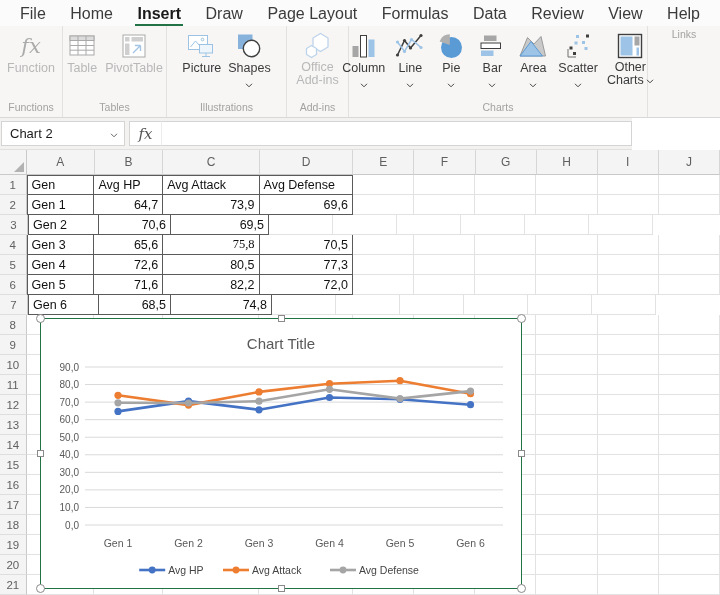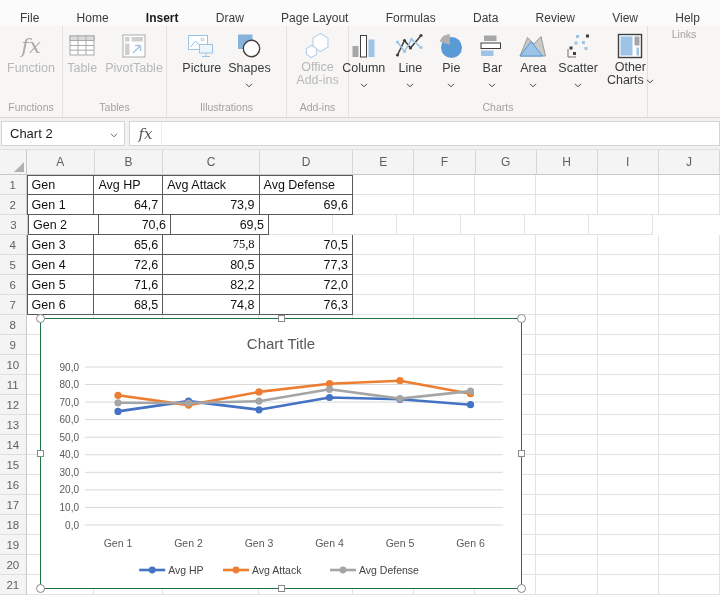--- a/index.html
+++ b/index.html
@@ -3,40 +3,40 @@
 <meta charset="utf-8">
 <style>
   html,body{margin:0;padding:0;background:#fff;}
   .app{position:relative;width:720px;height:595px;overflow:hidden;background:#fff;
        font-family:"Liberation Sans",sans-serif;-webkit-font-smoothing:antialiased;}
 
   
   .tabrow{position:absolute;left:0;top:0;width:720px;height:26px;background:#fbfbfb;
           display:flex;justify-content:space-between;align-items:flex-start;
           padding:0 18px;box-sizing:border-box;}
-  .tab{font-size:12px;color:#3b3b3b;padding:11px 2px 1px;border-bottom:3px solid transparent;
+  .tab{font-size:16px;color:#3b3b3b;padding:5px 2px 1px;border-bottom:3px solid transparent;
        cursor:default;white-space:nowrap;}
   .tab.active{color:#1a1a1a;font-weight:700;border-bottom-color:#217346;}
 
   
   .ribbon{position:absolute;left:0;top:26px;width:720px;height:92px;background:#f7f6f5;
           border-bottom:1px solid #d8d8d8;display:flex;box-sizing:border-box;}
   .rgroup{display:flex;flex-direction:column;border-right:1px solid #e2e1e0;box-sizing:border-box;}
   .rbuttons{flex:1;display:flex;justify-content:center;align-items:flex-start;gap:3px;padding:5px 5px 0;}
   .rgroup-label{text-align:center;font-size:10.5px;color:#a3a2a1;padding:2px 0 4px;white-space:nowrap;}
   .rbtn{display:flex;flex-direction:column;align-items:center;font-size:12.5px;color:#3b3b3b;
         line-height:14px;text-align:center;padding:0 2px;white-space:nowrap;}
   .rbtn.disabled{color:#b8b8b8;}
   .rbtn .ric{height:30px;display:flex;align-items:center;}
   .chev{margin-top:2px;}
   .chev-inline{margin-left:2px;}
   .lbl2{line-height:13px;}
 
   
-  .frow{position:absolute;left:0;top:118px;width:720px;height:32px;background:#f3f2f1;
+  .frow{position:absolute;left:0;top:118px;width:632px;height:32px;background:#f3f2f1;
         display:flex;align-items:center;box-sizing:border-box;border-bottom:1px solid #e0e0e0;}
   .namebox{width:124px;height:25px;margin-left:1px;background:#fff;border:1px solid #d4d4d4;
            display:flex;align-items:center;box-sizing:border-box;font-size:13px;color:#1a1a1a;}
   .namebox .nb-val{flex:1;padding-left:8px;}
   .fxcell{width:32px;height:25px;margin-left:4px;background:#fff;border:1px solid #d4d4d4;
           border-right:none;display:flex;align-items:center;justify-content:center;box-sizing:border-box;
           font-family:"DejaVu Serif",serif;font-style:italic;font-size:15px;color:#555;}
   .fml{flex:1;height:25px;background:#fff;border:1px solid #d4d4d4;border-left:1px solid #ececec;
        box-sizing:border-box;font-size:13px;padding:0 6px;outline:none;font-family:"Liberation Sans",sans-serif;}
 
@@ -400,21 +400,20 @@
         <div class="cell" style="width: 64px;"></div>
         <div class="cell" style="width: 64px;"></div>
         <div class="cell" style="width: 64px;"></div>
         <div class="cell" style="width: 64px;"></div>
       </div>
       <div class="grow">
         <div class="rnum">7</div>
         <div class="cell b bl" style="width: 71px;">Gen 6</div>
         <div class="cell b num" style="width: 72px;">68,5</div>
         <div class="cell b num" style="width: 101px;">74,8</div>
-        <div class="cell b num" style="width: 98px;">76,3</div>
         <div class="cell" style="width: 64px;"></div>
         <div class="cell" style="width: 64px;"></div>
         <div class="cell" style="width: 64px;"></div>
         <div class="cell" style="width: 64px;"></div>
         <div class="cell" style="width: 64px;"></div>
         <div class="cell" style="width: 64px;"></div>
       </div>
       <div class="grow">
         <div class="rnum">8</div>
         <div class="cell" style="width: 71px;"></div>

